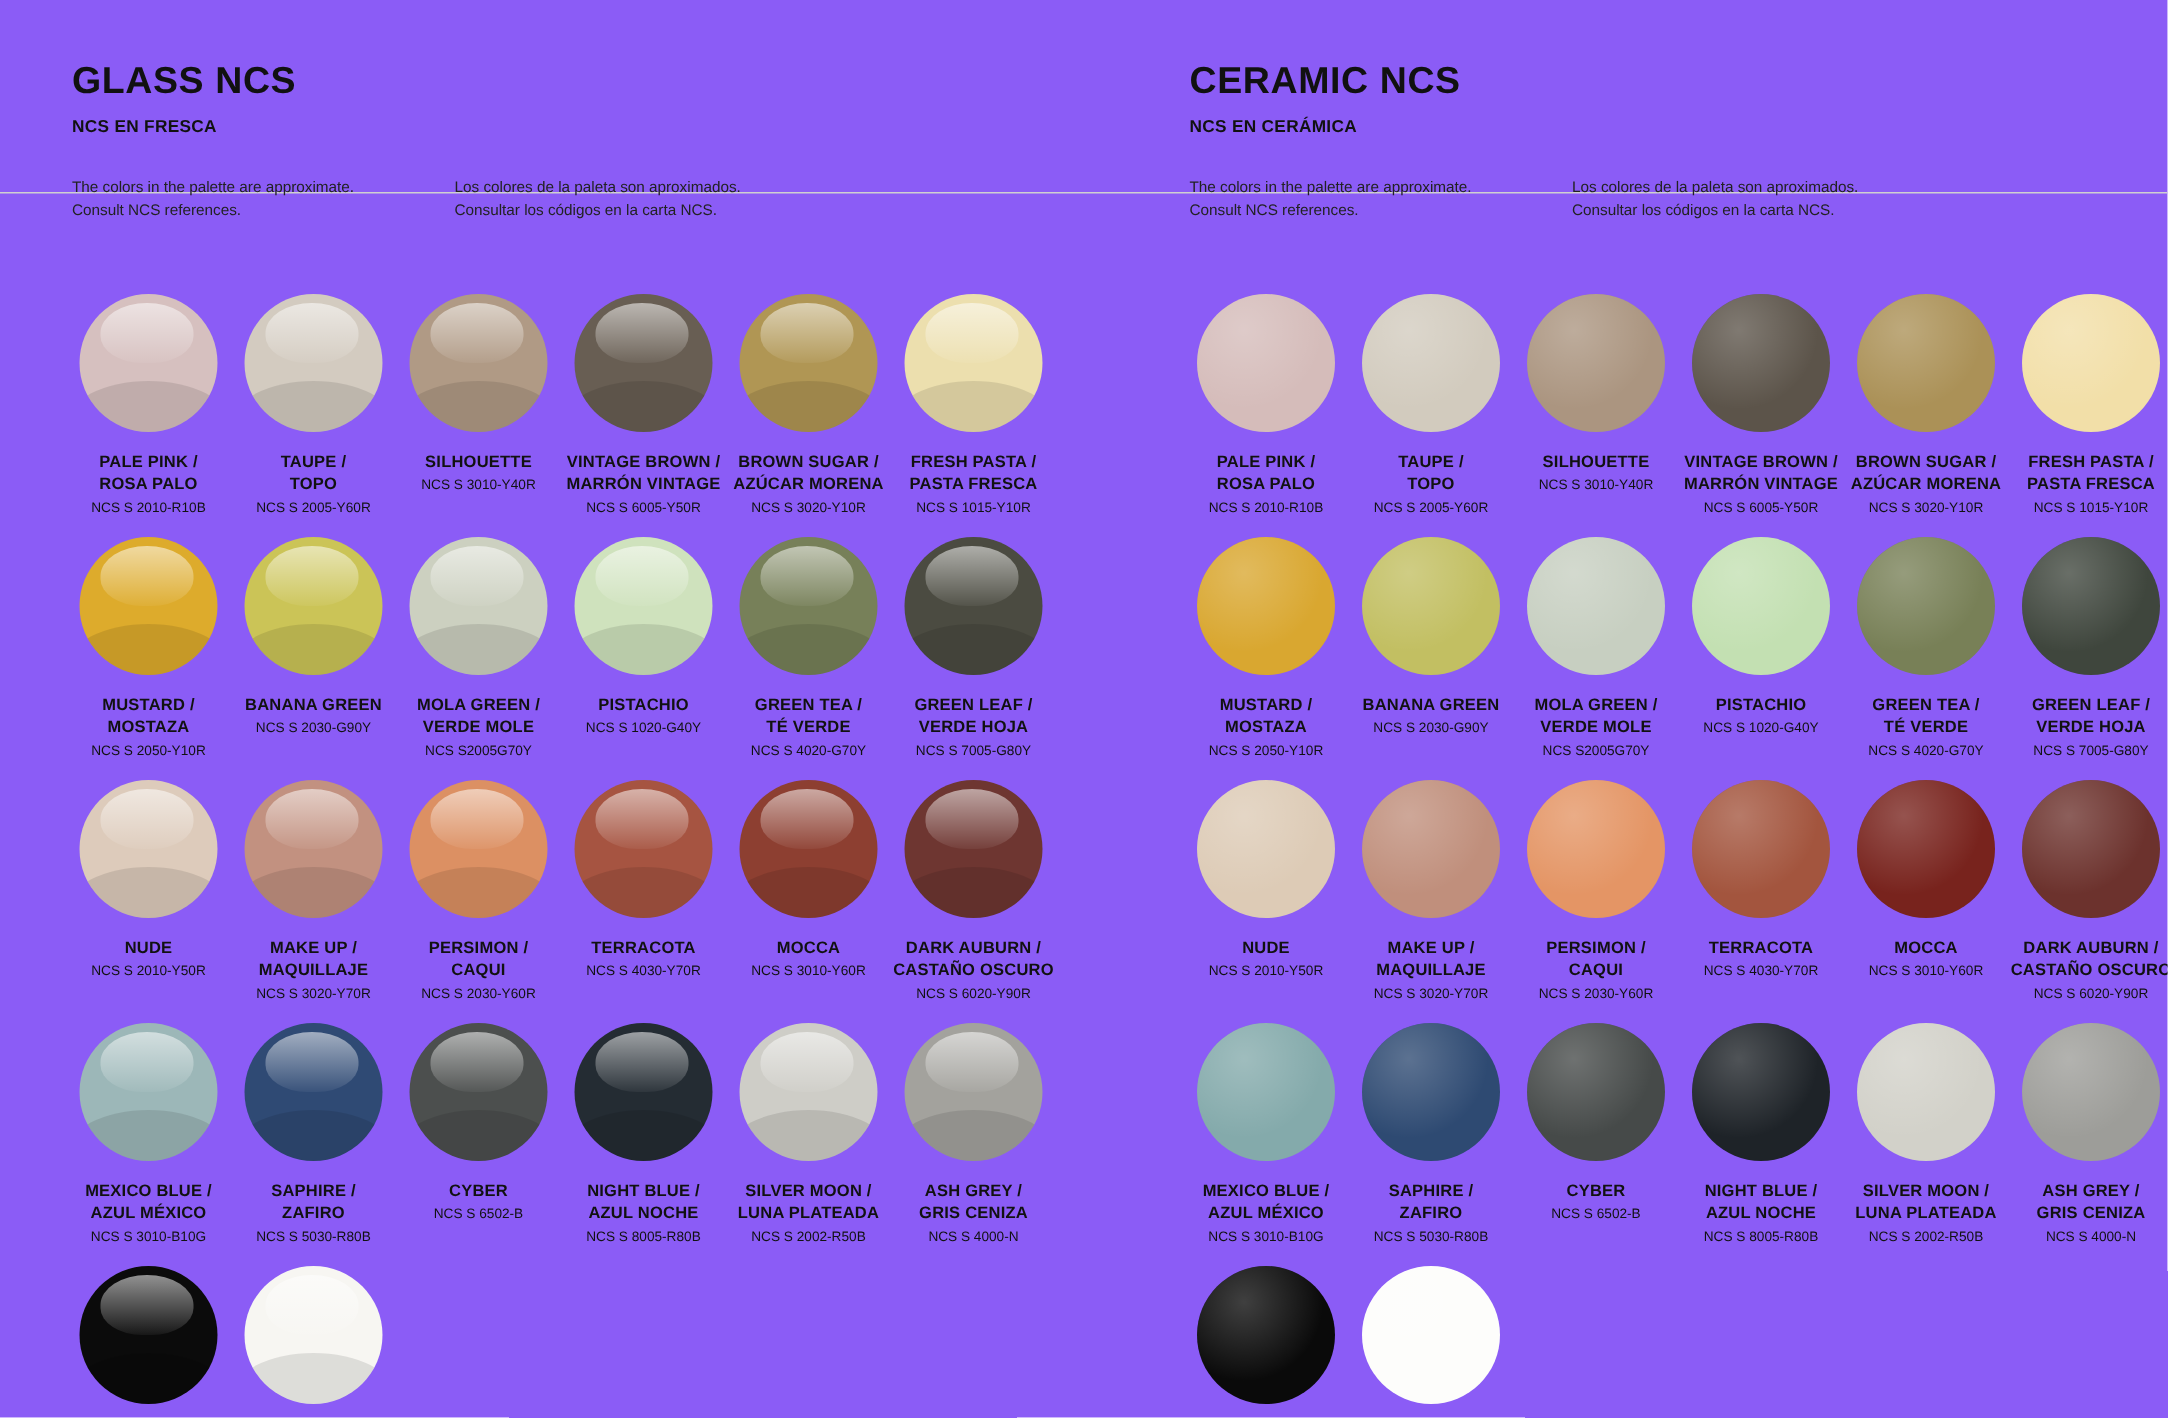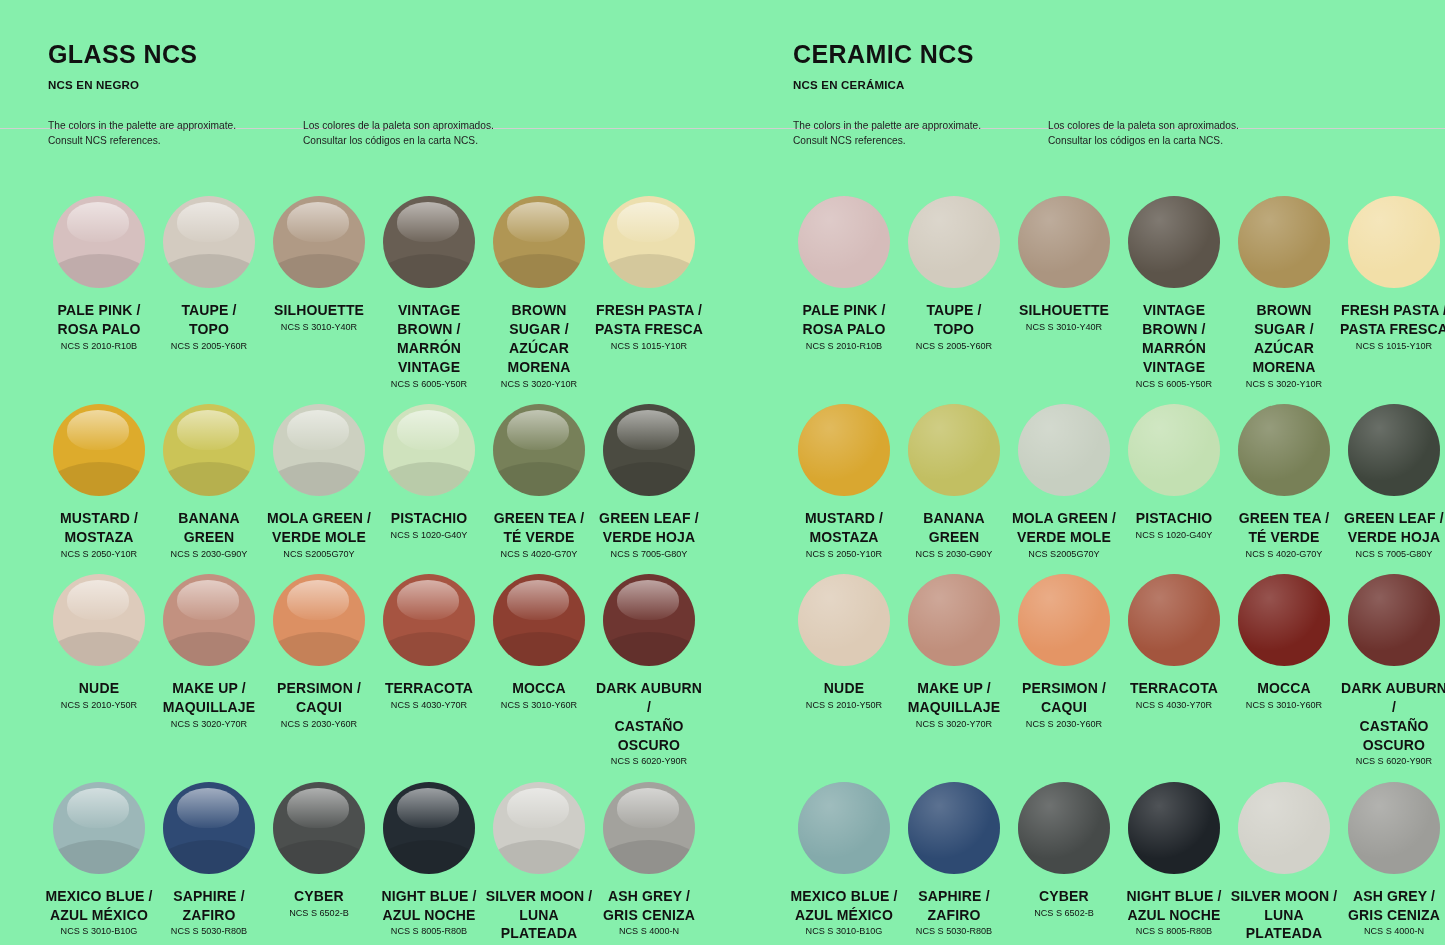--- a/index.html
+++ b/index.html
@@ -8,21 +8,21 @@
     width: 1445px; height: 945px;
     background: #ffffff;
     font-family: "Liberation Sans", sans-serif;
     color: #1a1a1a;
     overflow: hidden;
   }
   .page {
     position: relative;
     width: 1445px;
     height: 945px;
-    background: #86efac;
+    background: #8b5cf6;
   }
   .panel {
     position: absolute;
     top: 0;
     width: 722px;
     height: 945px;
   }
   .panel-left { left: 0; }
   .panel-right { left: 745px; }
 
@@ -116,21 +116,21 @@
   .swatch.matte::after {
     content: "";
     position: absolute;
     top: 0; left: 0; right: 0; bottom: 0;
     border-radius: 50%;
     background: radial-gradient(circle at 34% 26%, rgba(255,255,255,0.22), rgba(255,255,255,0) 58%);
     pointer-events: none;
   }
   .label {
     text-align: center;
-    font-size: 14px;
+    font-size: 11px;
     font-weight: bold;
     line-height: 1.35;
     letter-spacing: 0.15px;
     color: #111;
     white-space: pre-line;
   }
   .code {
     text-align: right;
     font-size: 9.1px;
     line-height: 1.35;
@@ -142,21 +142,21 @@
 </head>
 <body>
 
 <div class="page">
 
   <div class="rule"></div>
 
   <div class="panel panel-left">
     <div class="panel-head">
       <h1 class="panel-title">GLASS NCS</h1>
-      <div class="panel-sub">NCS EN NEGRO</div>
+      <div class="panel-sub">NCS EN FRESCA</div>
     </div>
     <div class="notes">
       <div class="note">The colors in the palette are approximate.
 Consult NCS references.</div>
       <div class="note">Los colores de la paleta son aproximados.
 Consultar los códigos en la carta NCS.</div>
     </div>
     <div class="grid" id="grid-0">
         <div class="cell">
           <div class="swatch-wrap">

